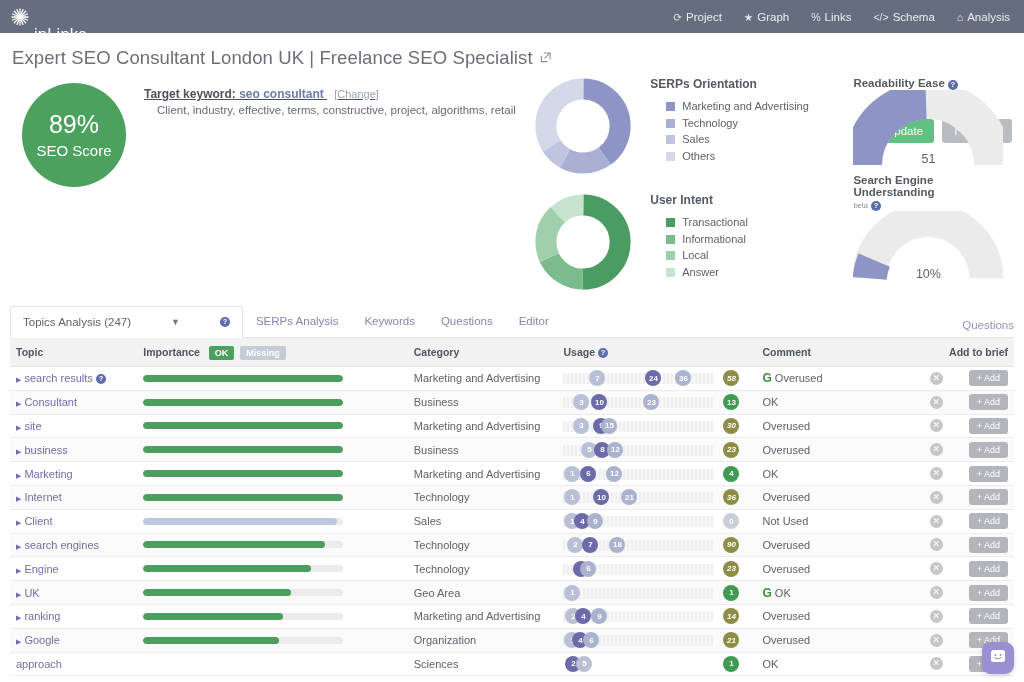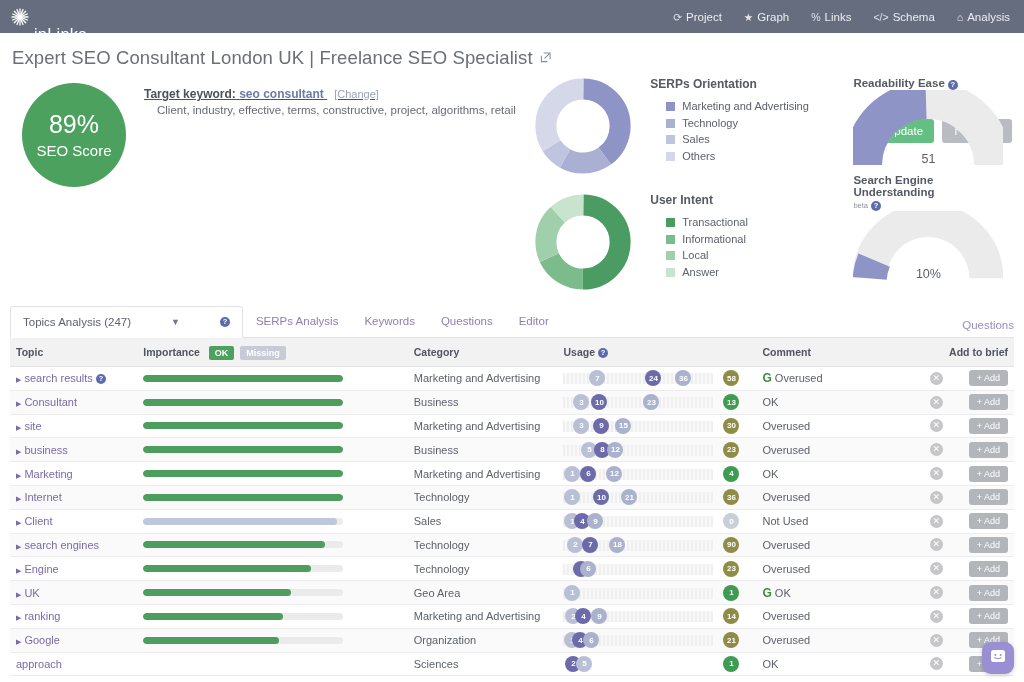--- a/index.html
+++ b/index.html
@@ -158,21 +158,21 @@
     display: flex; align-items: center; justify-content: center;
   }
   .dot.l1 { background: #b9c0d6; }
   .dot.l2 { background: #6c6aa8; }
   .dot.l3 { background: #aab2cd; }
   .total-dot {
     position: absolute; right: -26px; top: 0; width: 16px; height: 16px;
     border-radius: 50%; color: #fff; font-size: 8px; font-weight: bold;
     display: flex; align-items: center; justify-content: center;
   }
-  .total-dot.over { background: #8e8c46; }
+  .total-dot.over { background: #8e8c46; font-style: italic; }
   .total-dot.ok { background: #3f9a52; }
   .total-dot.zero { background: #c9ced9; }
   .comment-cell { color: #5c616a; white-space: nowrap; }
   .g-icon { color: #3d8c40; font-weight: bold; font-size: 12px; margin-right: 3px; }
   .x-btn {
     width: 13px; height: 13px; border-radius: 50%; background: #c6c6c8;
     color: #fff; font-size: 9px; display: inline-flex; align-items: center;
     justify-content: center; cursor: pointer; line-height: 1;
   }
   .add-btn {
@@ -453,21 +453,21 @@
               <div class="bar-track">
                 <div class="bar-fill" style="width:100%"></div>
               </div>
             </td>
             <td><span class="cat-cell">Marketing and Advertising</span></td>
             <td>
               <div class="usage-wrap">
                 <div class="usage-track"></div>
                 <span class="dot l1" style="left:10px">3</span>
                 <span class="dot l2" style="left:30px">9</span>
-                <span class="dot l3" style="left:52px">15</span>
+                <span class="dot l3" style="left:38px">15</span>
                 <span class="total-dot over">30</span>
               </div>
             </td>
             <td><span class="comment-cell">Overused</span></td>
             <td style="text-align: right;"><span style="display:inline-flex;align-items:center;gap:26px;justify-content:flex-end">
                 <span class="x-btn">✕</span>
                 <button class="add-btn">+ Add</button>
               </span></td>
           </tr>
           <tr>

